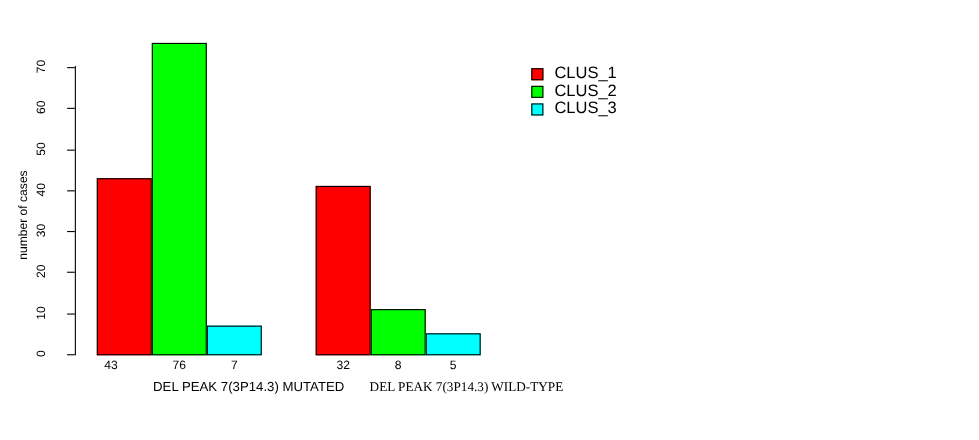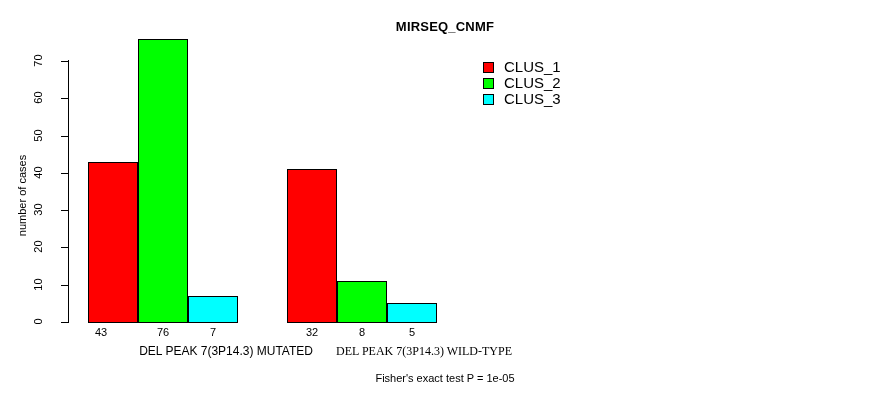--- a/index.html
+++ b/index.html
@@ -120,21 +120,20 @@
     width: 890px;
     text-align: center;
     font-size: 11px;
   }
 </style>
 </head>
 <body>
 
 <div id="plot-root">
 
-  <div id="chart-title" class="abs">MIRSEQ_CNMF</div>
 
   <div id="y-axis-line" class="abs"></div>
 
   <div id="y-axis-title" class="abs">number of cases</div>
 
   <div id="y-ticks">
       <div class="abs y-tick-mark" style="top: 322px;"></div>
       <div class="abs y-tick-label" style="left: 18px; top: 316px;">0</div>
       <div class="abs y-tick-mark" style="top: 284.714px;"></div>
       <div class="abs y-tick-label" style="left: 18px; top: 278.714px;">10</div>
@@ -183,15 +182,14 @@
       <div class="legend-row">
         <span class="legend-swatch" style="background: rgb(0, 255, 0);"></span>
         <span class="legend-label">CLUS_2</span>
       </div>
       <div class="legend-row">
         <span class="legend-swatch" style="background: rgb(0, 255, 255);"></span>
         <span class="legend-label">CLUS_3</span>
       </div>
     </div>
 
-  <div id="footer-note" class="abs">Fisher's exact test P = 1e-05</div>
 
 </div>
 
 </body></html>

